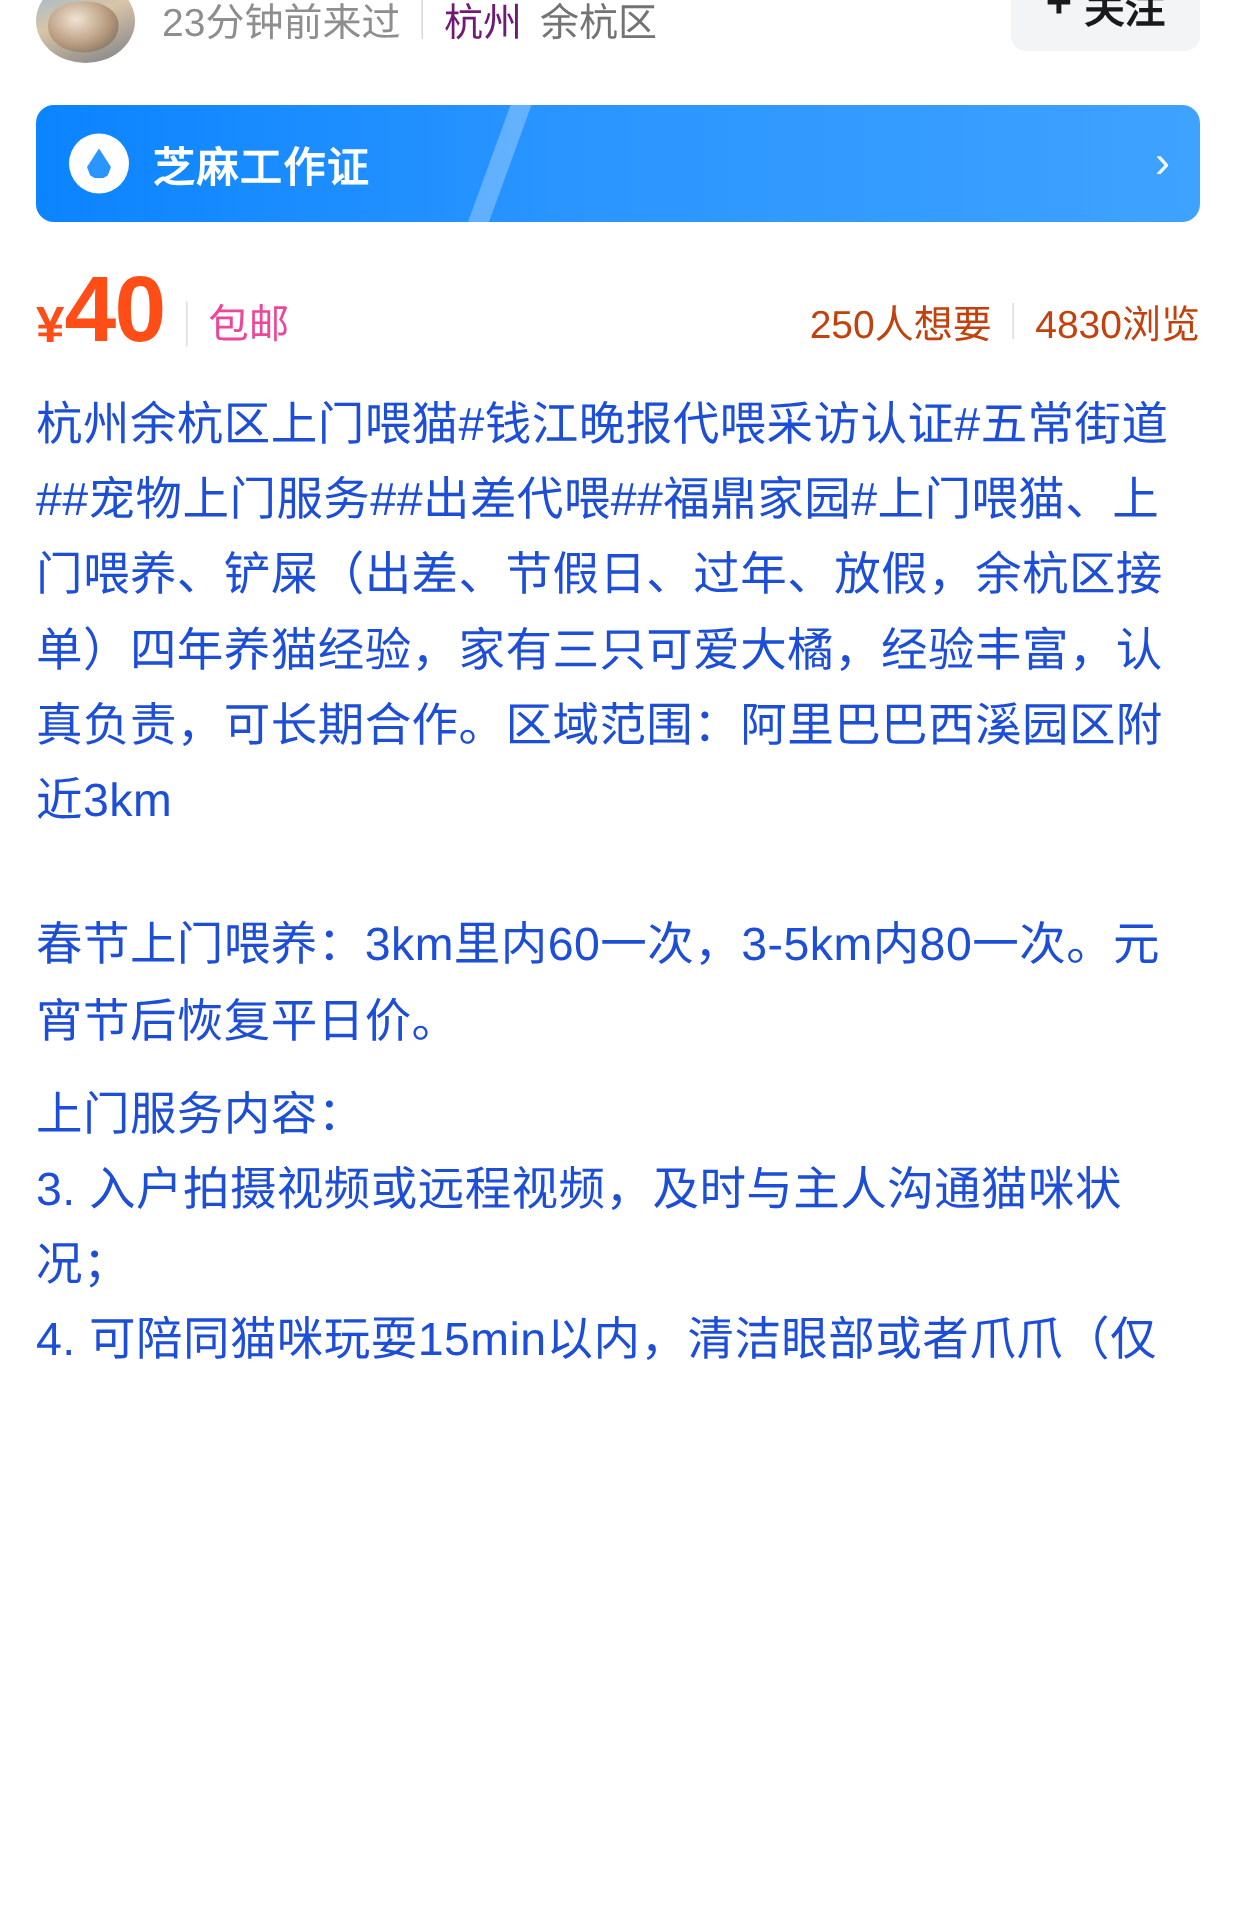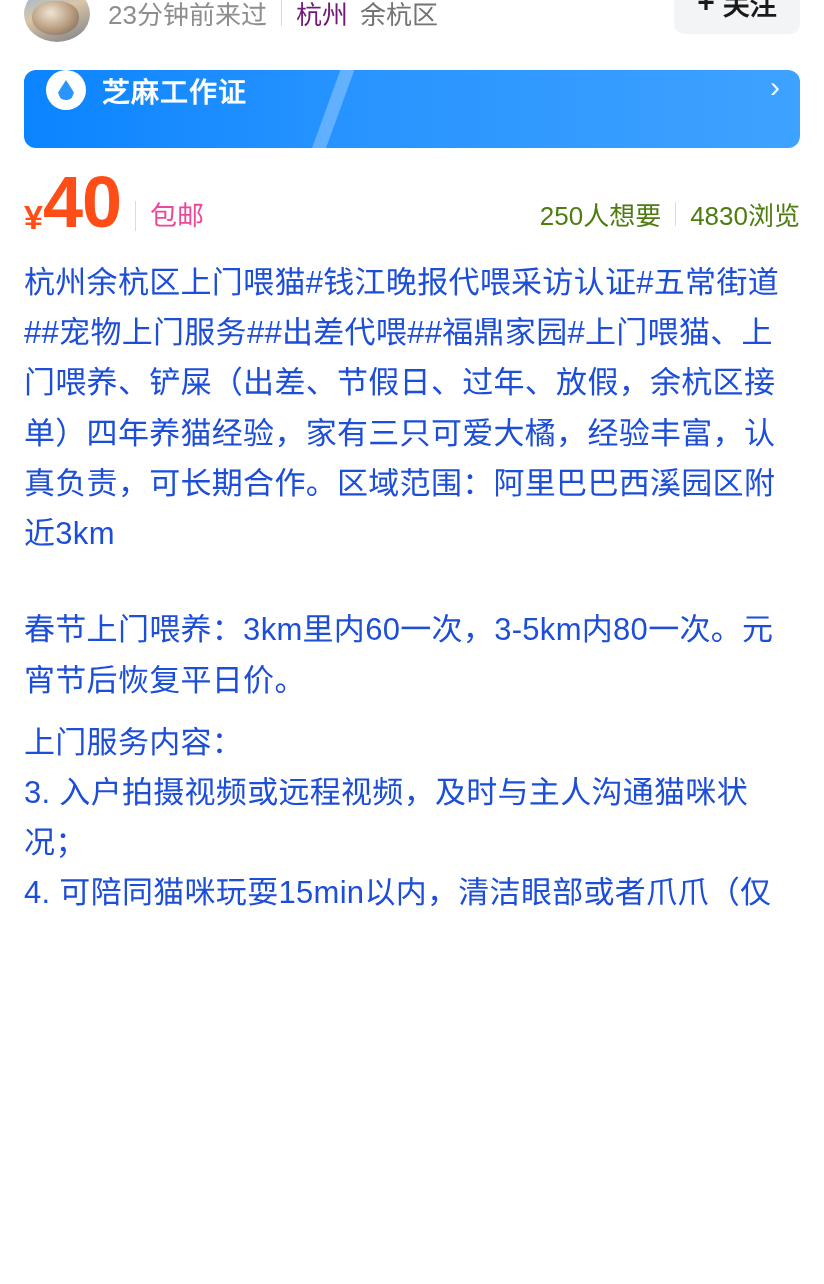--- a/index.html
+++ b/index.html
@@ -86,20 +86,21 @@
     margin-top: -2px;
   }
 
   
   .banner {
     margin: 14px 24px 0 24px;
     height: 78px;
     border-radius: 12px;
     background: linear-gradient(90deg, #0b84ff 0%, #2a95ff 46%, #3ea2ff 100%);
     display: flex;
+    align-items: center;
     padding: 0 20px 0 22px;
     position: relative;
     overflow: hidden;
   }
   .banner .badge-icon {
     width: 40px; height: 40px;
     border-radius: 50%;
     background: #ffffff;
     display: flex; align-items: center; justify-content: center;
     flex: 0 0 40px;
@@ -144,37 +145,37 @@
     height: 64px;
   }
   .price {
     color: #ff4d18;
     font-weight: 700;
     line-height: 1;
     display: flex;
     align-items: flex-end;
   }
   .price .yen { font-size: 34px; margin-bottom: 4px; }
-  .price .amount { font-size: 72px; letter-spacing: -1px; }
+  .price .amount { font-size: 62px; letter-spacing: -1px; }
   .price-divider {
     width: 1px;
     height: 30px;
     background: #dcdcdc;
     margin: 0 14px 7px 14px;
   }
   .ship {
     color: #ec4899;
     font-size: 27px;
     margin-bottom: 5px;
   }
   .stats {
     margin-left: auto;
     display: flex;
     align-items: center;
-    color: #4d7c0f;
+    color: #c2410c;
     font-size: 26px;
     margin-bottom: 6px;
   }
   .stats .sdiv {
     width: 1px; height: 24px;
     background: #dcdcdc;
     margin: 0 14px;
   }
 
   

